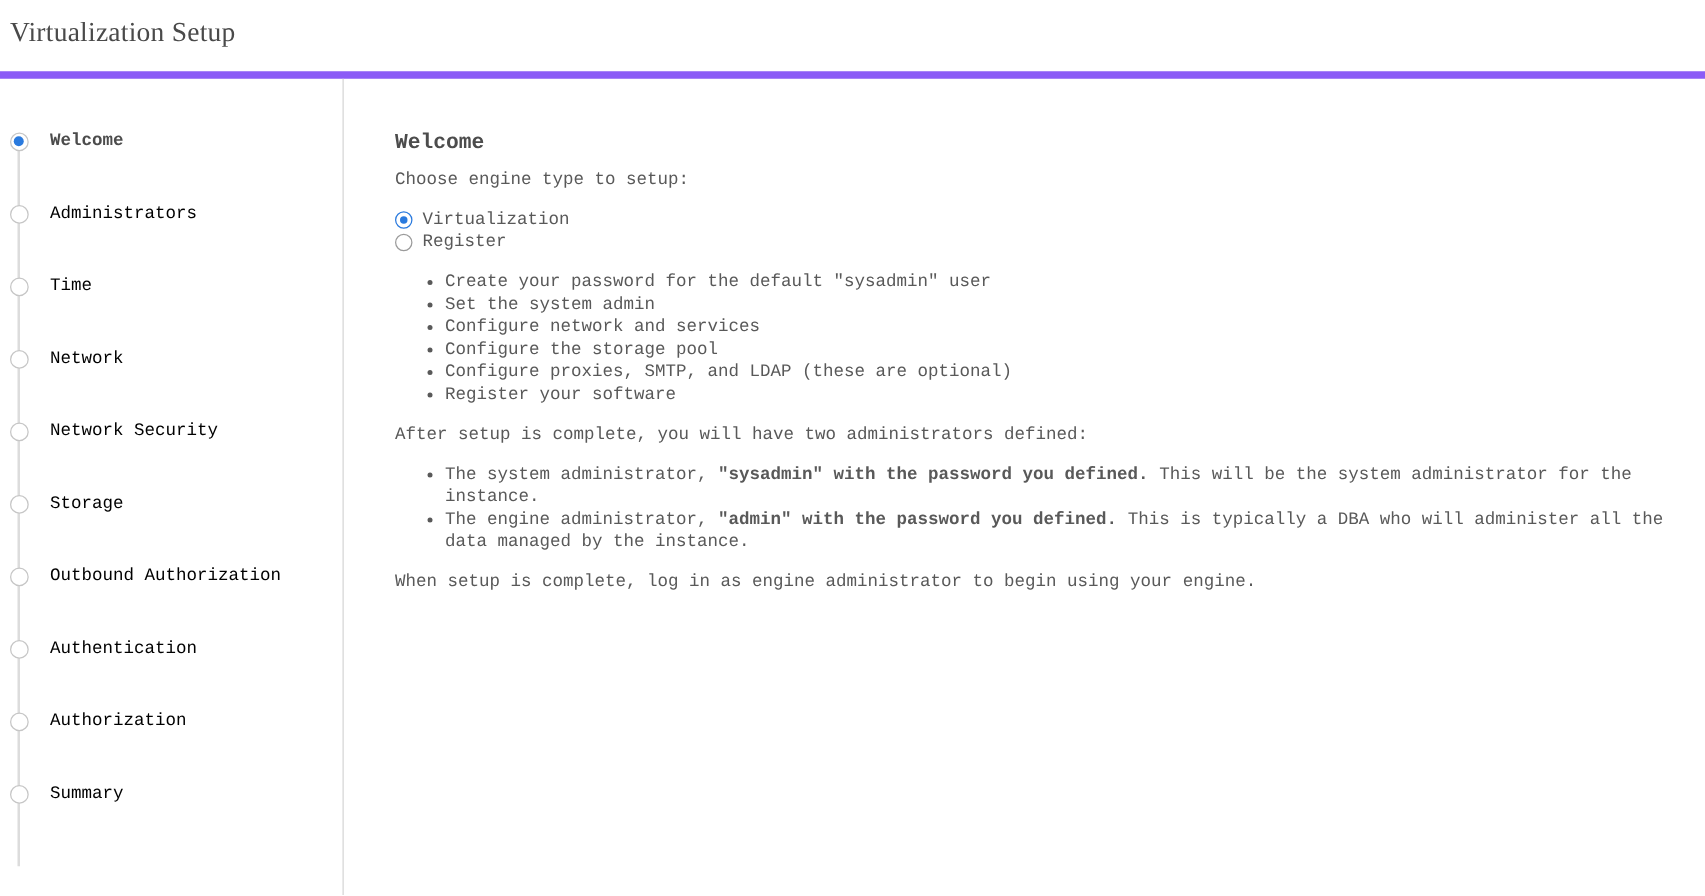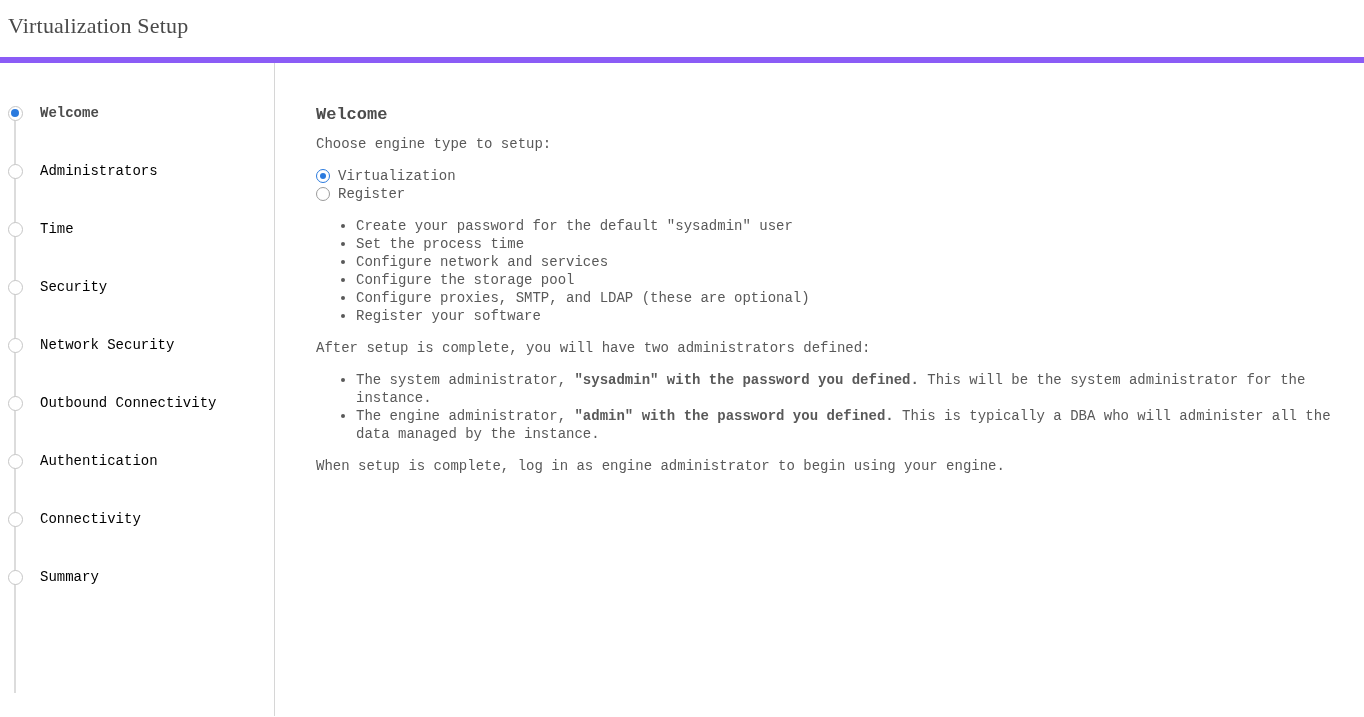--- a/index.html
+++ b/index.html
@@ -142,37 +142,41 @@
     <div class="step">
       <span class="step-dot"></span>
       <span class="step-label">Administrators</span>
     </div>
     <div class="step">
       <span class="step-dot"></span>
       <span class="step-label">Time</span>
     </div>
     <div class="step">
       <span class="step-dot"></span>
-      <span class="step-label">Security</span>
+      <span class="step-label">Network</span>
     </div>
     <div class="step">
       <span class="step-dot"></span>
       <span class="step-label">Network Security</span>
     </div>
     <div class="step">
       <span class="step-dot"></span>
-      <span class="step-label">Outbound Connectivity</span>
+      <span class="step-label">Storage</span>
+    </div>
+    <div class="step">
+      <span class="step-dot"></span>
+      <span class="step-label">Outbound Authorization</span>
     </div>
     <div class="step">
       <span class="step-dot"></span>
       <span class="step-label">Authentication</span>
     </div>
     <div class="step">
       <span class="step-dot"></span>
-      <span class="step-label">Connectivity</span>
+      <span class="step-label">Authorization</span>
     </div>
     <div class="step">
       <span class="step-dot"></span>
       <span class="step-label">Summary</span>
     </div>
   </aside>
 
   <main class="main">
     <h2 class="content-heading">Welcome</h2>
 
@@ -185,21 +189,21 @@
       </label>
       <label class="radio-row">
         <span class="radio-circle"></span>
         <span class="radio-label">Register</span>
       </label>
     </div>
 
 
     <ul>
       <li>Create your password for the default "sysadmin" user</li>
-      <li>Set the process time</li>
+      <li>Set the system admin</li>
       <li>Configure network and services</li>
       <li>Configure the storage pool</li>
       <li>Configure proxies, SMTP, and LDAP (these are optional)</li>
       <li>Register your software</li>
     </ul>
 
     <p>After setup is complete, you will have two administrators defined:</p>
 
     <ul>
       <li><span>The system administrator, </span><span class="bold-seg">"sysadmin" with the password you defined.</span><span> This will be the system administrator for the instance.</span></li>

